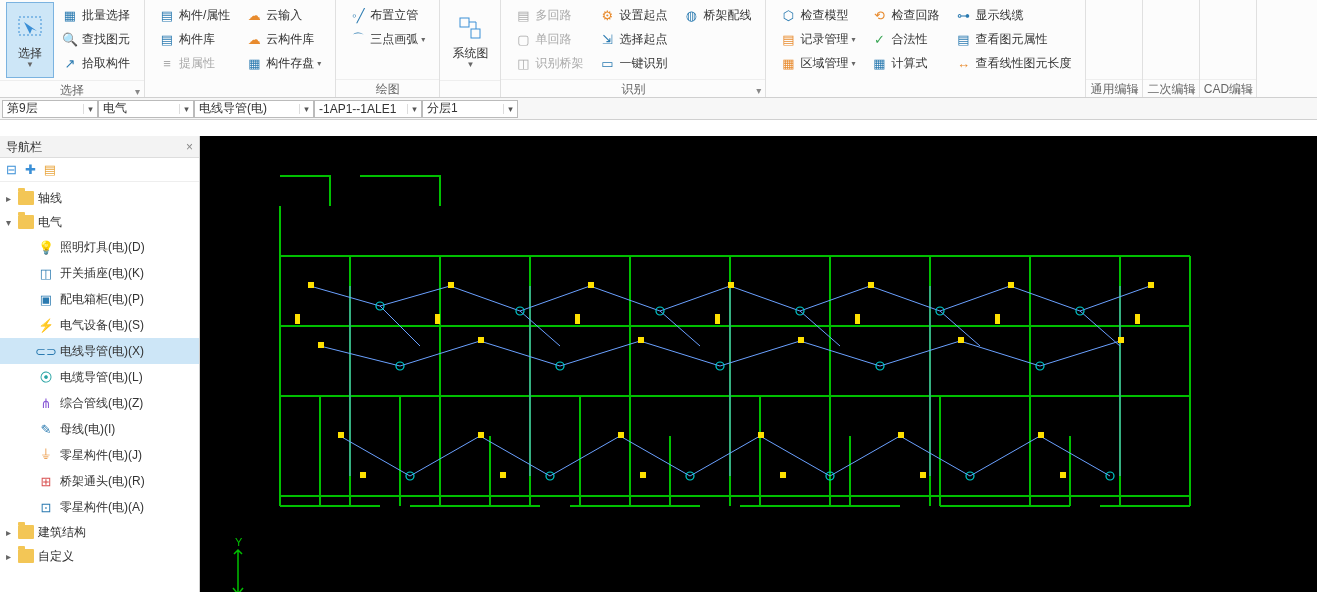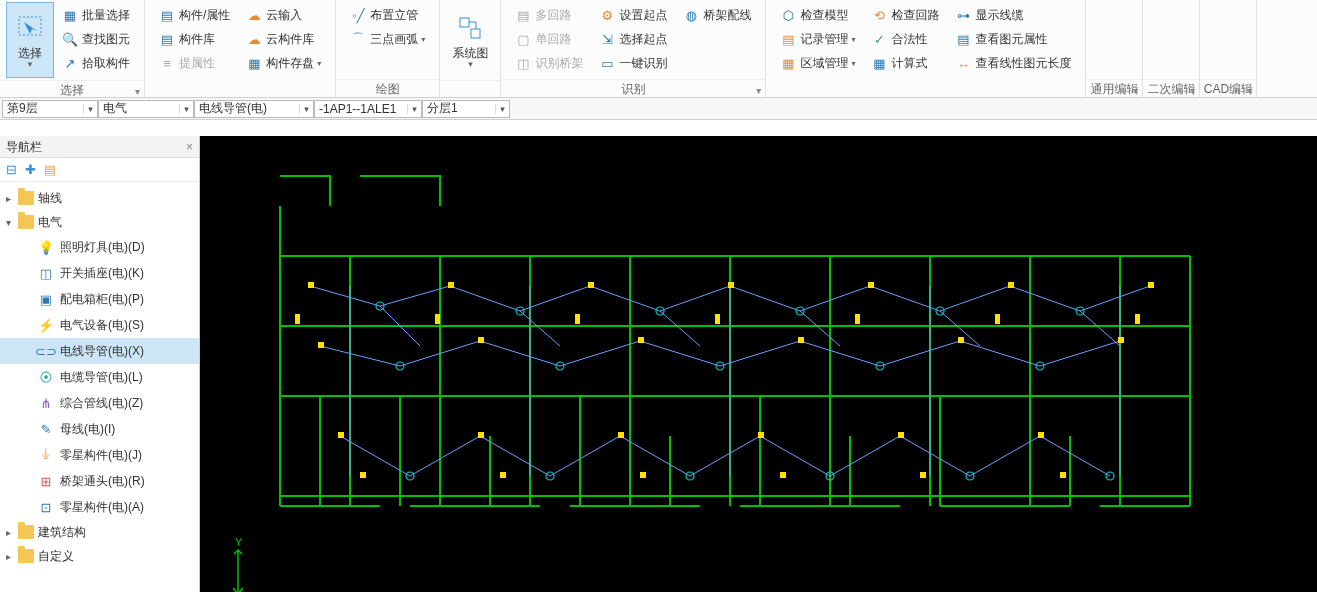--- a/index.html
+++ b/index.html
@@ -284,21 +284,21 @@
       <span class="ar">▾</span>
     </div>
   <div class="combo" style="width:120px">
       <span class="val">电线导管(电)</span>
       <span class="ar">▾</span>
     </div>
   <div class="combo" style="width:108px">
       <span class="val">-1AP1--1ALE1</span>
       <span class="ar">▾</span>
     </div>
-  <div class="combo" style="width:88px">
+  <div class="combo" style="width:96px">
       <span class="val">分层1</span>
       <span class="ar">▾</span>
     </div>
 </div>
 
 <div class="main">
 
   <div class="nav">
     <div class="nav-title">
       <span>导航栏</span>

